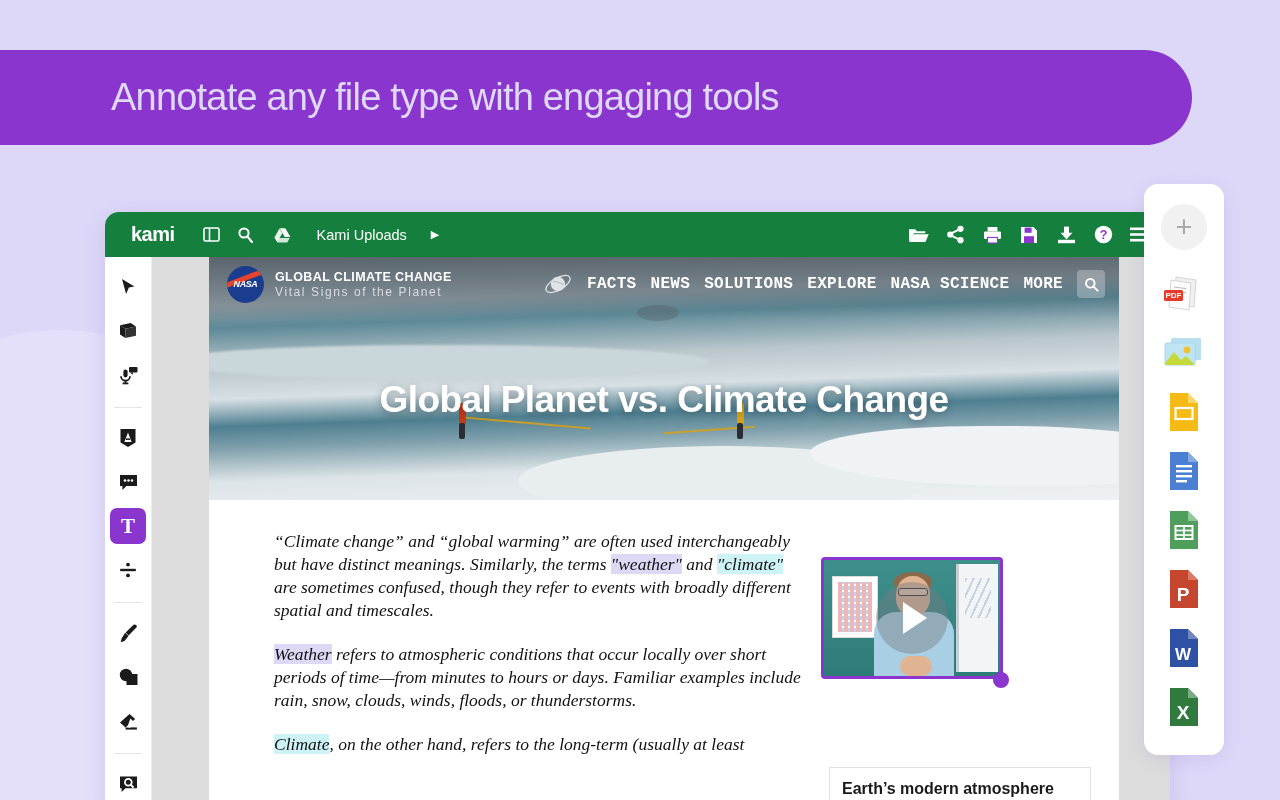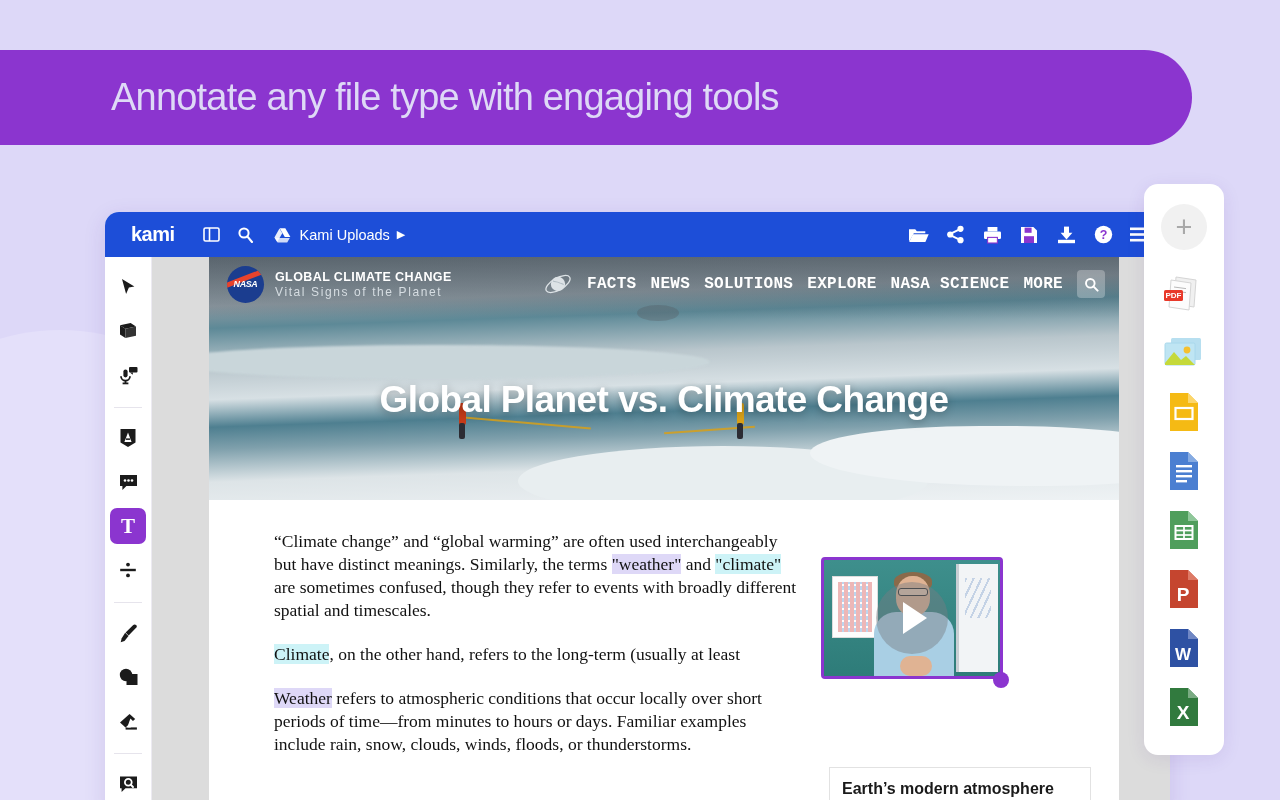--- a/index.html
+++ b/index.html
@@ -38,37 +38,37 @@
   .kami-window {
     position: absolute; left: 105px; top: 212px;
     width: 1065px; height: 600px;
     border-top-left-radius: 14px;
     border-top-right-radius: 14px;
     overflow: hidden;
     background: #fff;
     box-shadow: 0 6px 22px rgba(80,40,140,.13);
   }
   .kami-header {
-    height: 45px; background: #1d4ed8;
+    height: 45px; background: #15803d;
     display: flex; align-items: center;
     padding: 0 14px 0 26px;
     color: #fff;
   }
   .kami-logo {
     font-size: 20px; font-weight: bold; letter-spacing: -0.5px;
     color: #fff; margin-right: 24px;
   }
   .hdr-icon {
     width: 26px; height: 26px;
     display: flex; align-items: center; justify-content: center;
     margin-right: 8px; color: #fff;
   }
   .hdr-icon svg { display: block; }
   .breadcrumb {
-    display: flex; align-items: center; gap: 7px;
+    display: flex; align-items: center; gap: 24px;
     margin-left: 6px; font-size: 14.5px; color: #fff;
   }
   .hdr-right { margin-left: auto; display: flex; align-items: center; gap: 13px; padding-right: 4px; }
   .hdr-right .hdr-icon { margin-right: 0; width: 24px; height: 24px; }
 
   
   .kami-body { display: flex; height: 555px; }
   .toolbar {
     width: 47px; background: #fff;
     display: flex; flex-direction: column; align-items: center;
@@ -140,21 +140,21 @@
     background: rgba(255,255,255,.28);
     display: flex; align-items: center; justify-content: center; color: #fff;
   }
   .hero-title {
     position: absolute; left: 0; right: 0; top: 122px;
     text-align: center; color: #fff; font-size: 37px; font-weight: bold;
     letter-spacing: -0.6px; text-shadow: 0 2px 9px rgba(0,0,0,.28); z-index: 6;
   }
 
   
-  .doc-content { position: relative; padding: 30px 94px 0 65px; }
+  .doc-content { position: relative; padding: 30px 94px 0 65px; font-style: italic; }
   .para {
     font-family: "Liberation Serif", serif;
     font-size: 17.5px; line-height: 23px; color: #111;
     max-width: 527px; margin-bottom: 21px;
   }
   .hl-purple { background: #ded8f7; }
   .hl-cyan { background: #cdf3f7; }
 
   
   .video-embed {
@@ -450,24 +450,24 @@
             </div>
 
             <div class="hero-title">Global Planet vs. Climate Change</div>
           </div>
 
           <div class="doc-content">
             <p class="para">
               <span>“Climate change” and “global warming” are often used interchangeably but have distinct meanings. Similarly, the terms </span><span class="hl-purple">"weather"</span><span> and </span><span class="hl-cyan">"climate"</span><span> are sometimes confused, though they refer to events with broadly different spatial and timescales.</span>
             </p>
             <p class="para">
-              <span class="hl-cyan">Climate</span><span>, on the other hand, refers to the long-term (usually at least</span>
+              <span class="hl-purple">Weather</span><span> refers to atmospheric conditions that occur locally over short periods of time—from minutes to hours or days. Familiar examples include rain, snow, clouds, winds, floods, or thunderstorms.</span>
             </p>
             <p class="para">
-              <span class="hl-purple">Weather</span><span> refers to atmospheric conditions that occur locally over short periods of time—from minutes to hours or days. Familiar examples include rain, snow, clouds, winds, floods, or thunderstorms.</span>
+              <span class="hl-cyan">Climate</span><span>, on the other hand, refers to the long-term (usually at least</span>
             </p>
           </div>
 
           <div class="video-embed">
             <div class="vid-wall"></div>
             <div class="vid-board"></div>
             <div class="vid-table"></div>
             <div class="vid-body"></div>
             <div class="vid-hair"></div>
             <div class="vid-person-head"></div>

